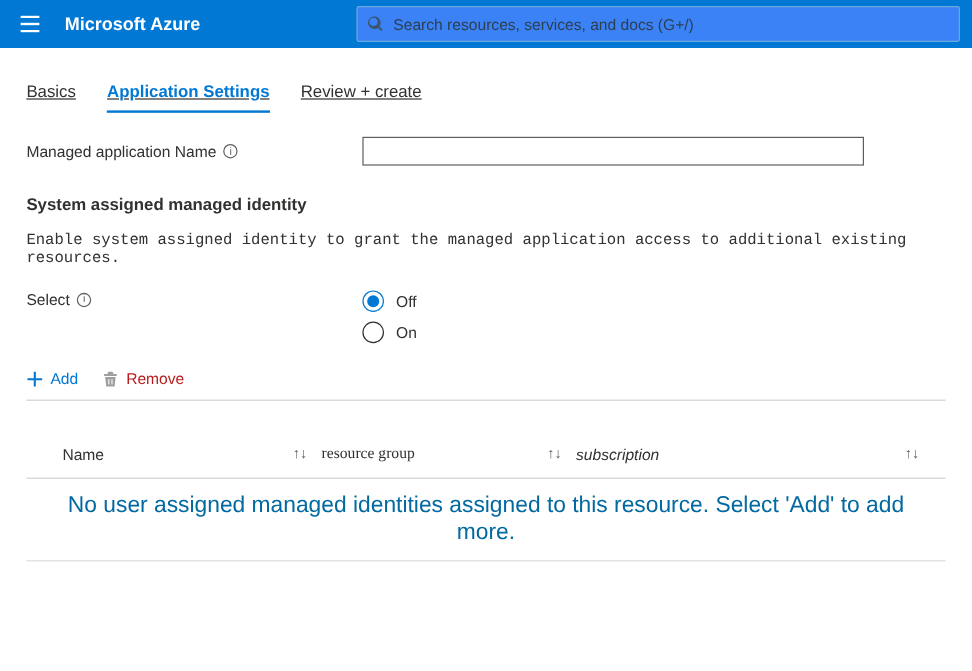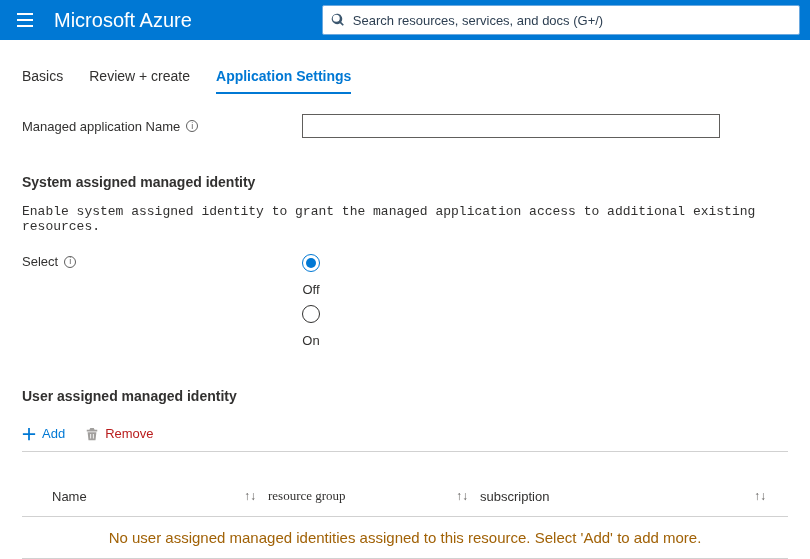--- a/index.html
+++ b/index.html
@@ -21,33 +21,33 @@
       width: 30px;
       height: 30px;
       display: flex;
       align-items: center;
       justify-content: center;
       cursor: pointer;
     }
     .hamburger svg { fill: #fff; }
     .brand {
       color: #fff;
-      font-weight: 400;
-      font-size: 20px;
+      font-weight: 700;
+      font-size: 15px;
       margin-left: 14px;
       text-align: right;
     }
     .search-wrap {
       margin-left: 130px;
       flex: 1;
       display: flex;
       align-items: center;
     }
     .search-box {
-      background: #ffffff;
+      background: #3b82f6;
       border: 1px solid #6aa9e0;
       border-radius: 2px;
       height: 30px;
       display: flex;
       align-items: center;
       padding: 0 8px;
       flex: 1;
       cursor: text;
     }
     .search-box svg { fill: #3b566e; flex-shrink: 0; }
@@ -63,20 +63,21 @@
     .search-box input::placeholder { color: #2d3f52; }
 
     .content {
       padding: 22px 22px 0 22px;
     }
 
     .tabs {
       display: flex;
       gap: 26px;
       border-bottom: 0;
+      text-decoration: underline;
     }
     .tab {
       font-size: 14px;
       padding: 6px 0 8px 0;
       cursor: pointer;
       color: #323130;
       position: relative;
     }
     .tab.active {
       color: #0078d4;
@@ -119,41 +120,40 @@
       height: 24px;
       border: 1px solid #605e5c;
       padding: 0 6px;
       font-size: 13px;
       outline: none;
     }
 
     .section-heading {
       font-weight: 700;
       font-size: 14px;
-      margin-top: 36px;
+      margin-top: 24px;
     }
     .section-desc {
       font-size: 13px;
       margin-top: 14px;
       color: #323130;
       font-family: Liberation Mono, monospace;
     }
 
     .radio-group {
       display: flex;
       flex-direction: column;
       gap: 8px;
     }
     .radio-option {
       display: flex;
       align-items: center;
       gap: 10px;
       cursor: pointer;
       font-size: 13px;
-      flex-direction: column;
     }
     .radio-circle {
       width: 18px; height: 18px;
       border: 1px solid #323130;
       border-radius: 50%;
       display: flex;
       align-items: center;
       justify-content: center;
     }
     .radio-option.selected .radio-circle {
@@ -196,27 +196,27 @@
     }
     .th {
       display: flex;
       align-items: center;
       justify-content: space-between;
       cursor: pointer;
       padding-right: 12px;
     }
     .th.name { flex: 0 0 216px; margin-left: 20px; }
     .th.rg   { flex: 0 0 212px; font-family: Liberation Serif, serif; }
-    .th.sub  { flex: 1; }
+    .th.sub  { flex: 1; font-style: italic; }
     .sort-icon { color: #605e5c; font-size: 12px; }
 
     .empty-row {
       padding: 12px 12px;
-      font-size: 15px;
-      color: #a16207;
+      font-size: 19px;
+      color: #0369a1;
       border-bottom: 1px solid #d1d1d1;
     }
   </style>
 </head>
 <body>
 
 <div class="header">
   <div class="hamburger">
     <svg width="16" height="14" viewBox="0 0 16 14">
       <rect width="16" height="2"></rect>
@@ -232,22 +232,22 @@
       </svg>
       <input type="text" placeholder="Search resources, services, and docs (G+/)" style="">
     </div>
   </div>
 </div>
 
 <div class="content">
 
   <div class="tabs">
     <div class="tab">Basics</div>
+    <div class="tab active">Application Settings</div>
     <div class="tab">Review + create</div>
-    <div class="tab active">Application Settings</div>
   </div>
 
   <div class="form-row">
     <div class="form-label-cell">
       <span>Managed application Name</span>
       <span class="info-icon">i</span>
     </div>
     <input class="text-input" type="text" value="" style="">
   </div>
 
@@ -266,21 +266,20 @@
           </span>
         <span>Off</span>
       </div>
       <div class="radio-option">
         <span class="radio-circle"></span>
         <span>On</span>
       </div>
     </div>
   </div>
 
-  <div class="section-heading" style="margin-top:40px;">User assigned managed identity</div>
 
   <div class="toolbar">
     <div class="toolbar-btn">
       <svg viewBox="0 0 16 16">
         <path fill="#0078d4" d="M7 1h2v6h6v2H9v6H7V9H1V7h6z"></path>
       </svg>
       <span>Add</span>
     </div>
     <div class="toolbar-btn disabled">
       <svg viewBox="0 0 16 16">

